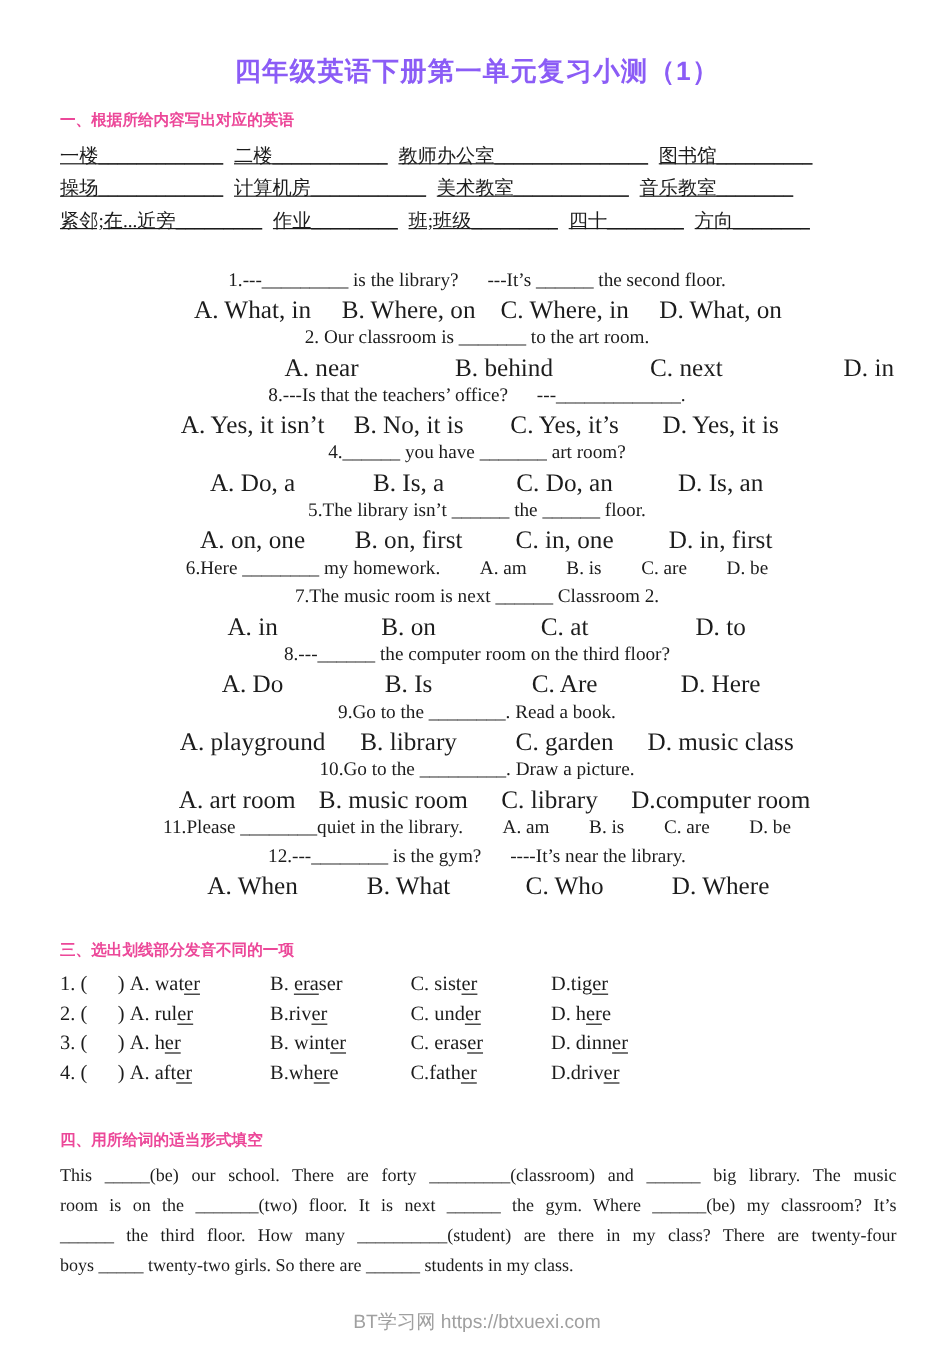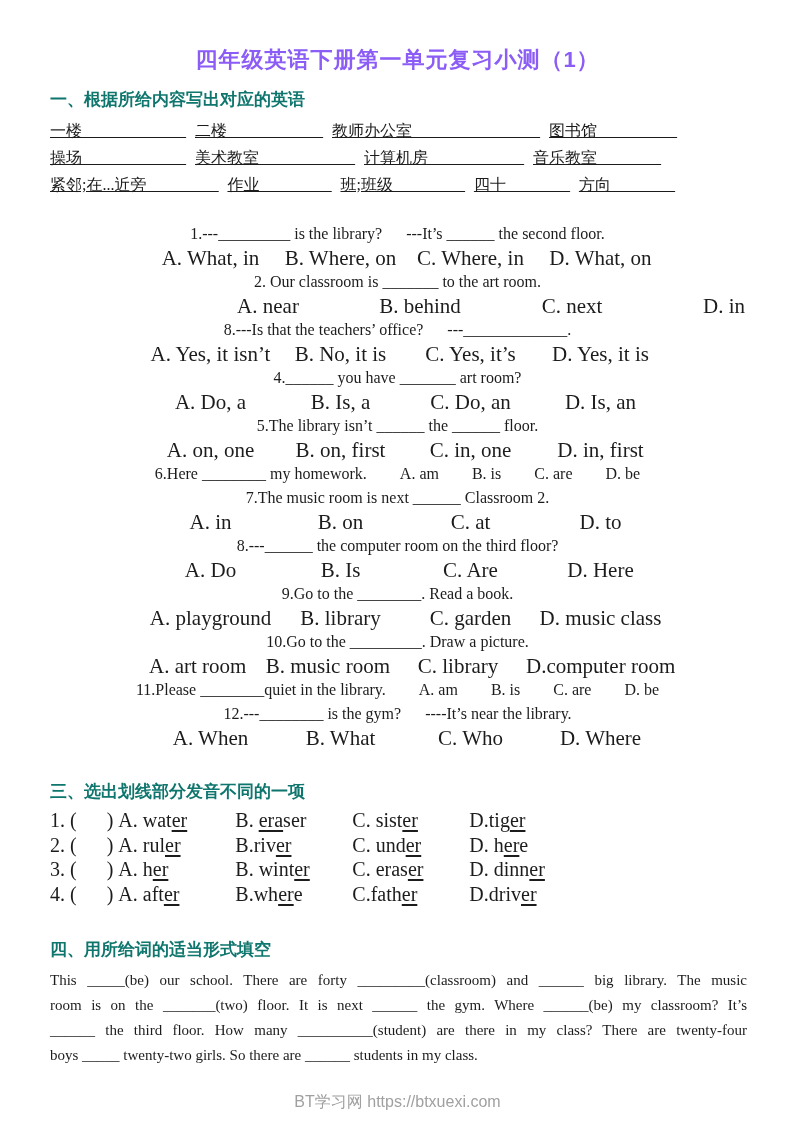--- a/index.html
+++ b/index.html
@@ -21,41 +21,41 @@
     font-weight: bold;
     font-size: 22px;
     line-height: 32px;
     text-align: center;
     color: #8b5cf6;
     letter-spacing: 1px;
   }
   .heading {
     font-family: "Liberation Sans", "DejaVu Sans", sans-serif;
     font-weight: bold;
-    font-size: 17px;
+    font-size: 13px;
     line-height: 24px;
-    color: #0f766e;
+    color: #ec4899;
   }
   
   #sec1 { margin-top: 6px; }
   #s1-rows { margin-top: 5px; text-decoration: underline; }
   .s1-row { display: flex; gap: 9px; line-height: 27px; font-size: 16px; white-space: pre; }
   
   #sec2 { margin-top: 24px; }
   #s2-list { margin-top: 4px; text-align: center; }
   .qline { font-size: 16px; line-height: 24px; white-space: pre-wrap; }
   .optline { padding-left: 22px; font-size: 21px; line-height: 24px; white-space: pre; }
   .opt { display: inline-block; min-width: 124px; padding-right: 6px; }
   .optline.far { padding-left: 145px; }
   .optline.far .opt { min-width: 146px; }
   .inline-opt { margin-left: 33px; }
   
   #sec3 { margin-top: 30px; }
   #s3-rows { margin-top: 4px; }
-  .p-row { font-size: 20px; line-height: 24.5px; white-space: pre; }
+  .p-row { font-size: 17px; line-height: 24.5px; white-space: pre; }
   .p-prefix { display: inline-block; min-width: 56px; }
   .p-opt { display: inline-block; min-width: 113px; padding-right: 4px; }
   .p-opt u { text-underline-offset: 3px; }
   
   #sec4 { margin-top: 32px; }
   #s4-lines { margin-top: 6px; width: 697px; }
   .para-line { font-size: 15px; line-height: 25px; }
   .para-line.just { text-align: justify; text-align-last: justify; }
   
   .footer {
@@ -69,21 +69,21 @@
 </head>
 <body>
 
 <div class="page">
   <h1 class="title">四年级英语下册第一单元复习小测（1）</h1>
 
   <div id="sec1">
     <div class="heading">一、根据所给内容写出对应的英语</div>
     <div id="s1-rows">
         <div class="s1-row"><span class="s1-item">一楼_____________</span><span class="s1-item">二楼____________</span><span class="s1-item">教师办公室________________</span><span class="s1-item">图书馆__________</span></div>
-        <div class="s1-row"><span class="s1-item">操场_____________</span><span class="s1-item">美术教室____________</span><span class="s1-item">计算机房____________</span><span class="s1-item">音乐教室________</span></div>
+        <div class="s1-row"><span class="s1-item">操场_____________</span><span class="s1-item">计算机房____________</span><span class="s1-item">美术教室____________</span><span class="s1-item">音乐教室________</span></div>
         <div class="s1-row"><span class="s1-item">紧邻;在...近旁_________</span><span class="s1-item">作业_________</span><span class="s1-item">班;班级_________</span><span class="s1-item">四十________</span><span class="s1-item">方向________</span></div>
       </div>
   </div>
 
   <div id="sec2">
     <div id="s2-list">
         <div class="qline">1.---_________ is the library?      ---It’s ______ the second floor.</div>
         <div class="optline"><span class="opt">A. What, in</span><span class="opt">B. Where, on</span><span class="opt">C. Where, in</span><span class="opt">D. What, on</span></div>
         <div class="qline">2. Our classroom is _______ to the art room.</div>
         <div class="optline far"><span class="opt">A. near</span><span class="opt">B. behind</span><span class="opt">C. next</span><span class="opt">D. in</span></div>

